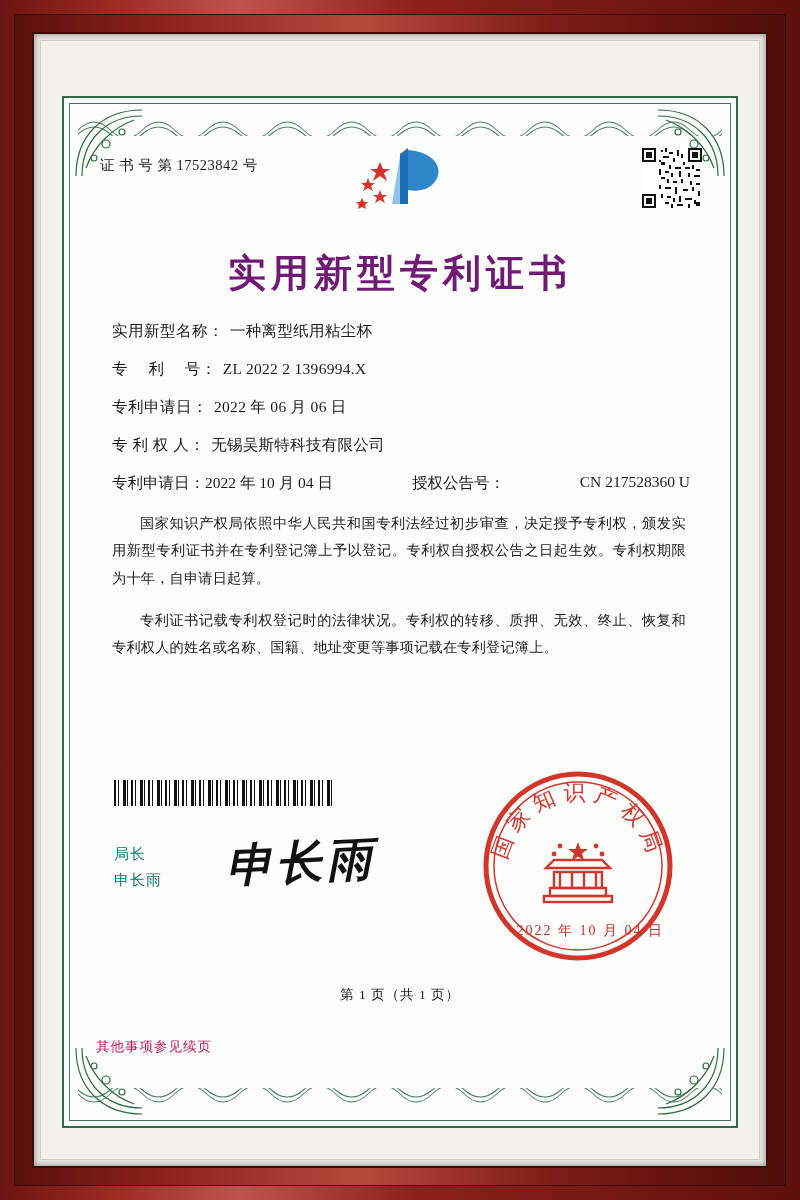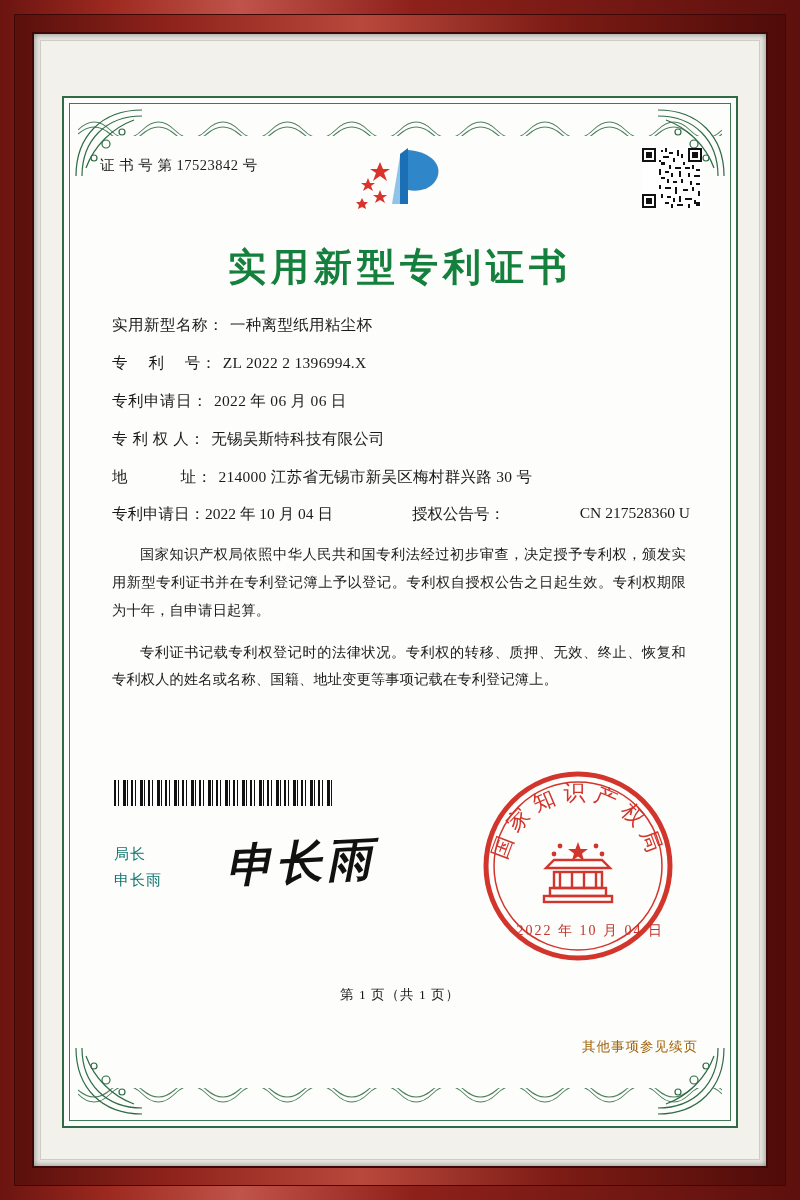--- a/index.html
+++ b/index.html
@@ -125,22 +125,22 @@
     position: absolute;
     right: 2px; top: 6px;
     width: 60px; height: 60px;
   }
 
   .title {
     text-align: center;
     font-size: 38px;
     font-weight: bold;
     letter-spacing: 5px;
-    color: #15803d;
-    margin-top: 4px;
+    color: #701a75;
+    margin-top: 10px;
     margin-bottom: 22px;
     font-family: "DejaVu Serif", "Liberation Serif", serif;
   }
 
   .fields {
     padding: 0 14px 0 16px;
   }
   .field {
     display: flex;
     align-items: baseline;
@@ -239,25 +239,25 @@
     position: absolute;
     left: 0; right: 0;
     top: 844px;
     text-align: center;
     font-size: 13.5px;
     color: #1a1a1a;
     letter-spacing: 1px;
   }
   .footnote {
     position: absolute;
-    left: 0; right: 6px;
+    left: 0; right: 16px;
     top: 896px;
-    text-align: right;
+    text-align: left;
     font-size: 13.5px;
-    color: #a16207;
+    color: #be185d;
     letter-spacing: 1px;
   }
 </style>
 </head>
 <body>
 
 <div class="frame-outer">
   <div class="frame-bevel"></div>
   <div class="frame-inner-edge"></div>
   <div class="mat"></div>
@@ -433,24 +433,20 @@
           <span class="val">ZL 2022 2 1396994.X</span>
         </div>
         <div class="field">
           <span class="lbl">专利申请日：</span>
           <span class="val">2022 年 06 月 06 日</span>
         </div>
         <div class="field">
           <span class="lbl">专 利 权 人：</span>
           <span class="val">无锡吴斯特科技有限公司</span>
         </div>
-        <div class="field">
-          <span class="lbl">地　　　 址：</span>
-          <span class="val">214000 江苏省无锡市新吴区梅村群兴路 30 号</span>
-        </div>
 
         <div class="field-pair">
           <div class="left">
             <span class="lbl">专利申请日：</span>
             <span class="val">2022 年 10 月 04 日</span>
           </div>
           <div class="right">
             <span class="lbl">授权公告号：</span>
             <span class="val">CN 217528360 U</span>
           </div>

